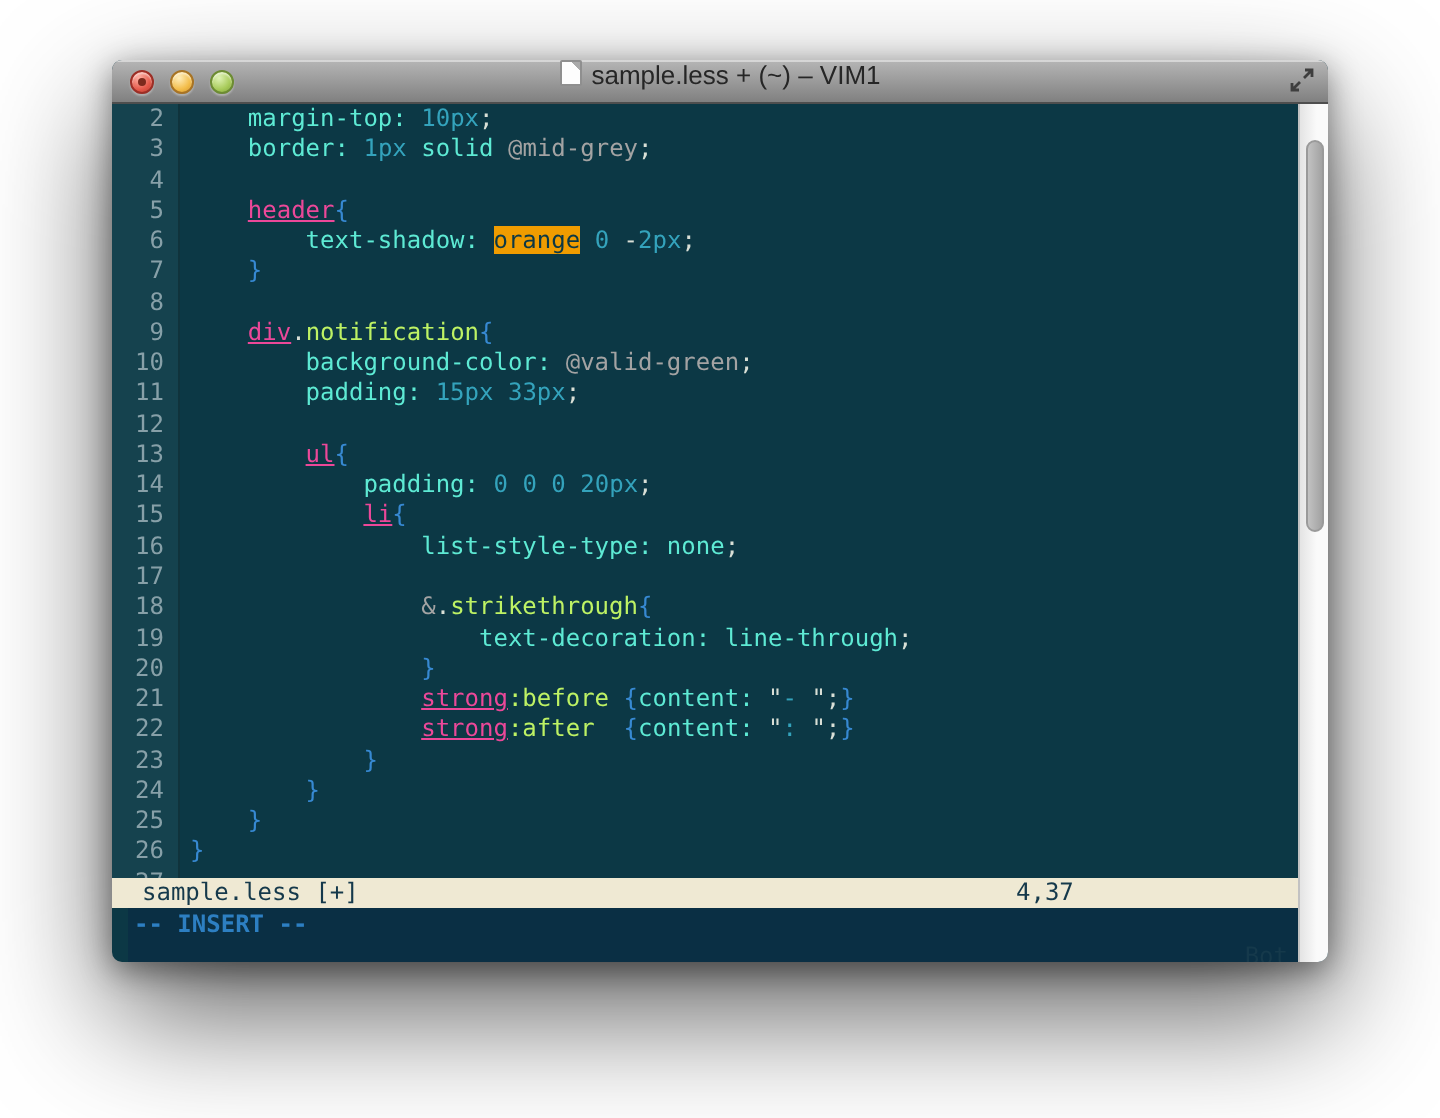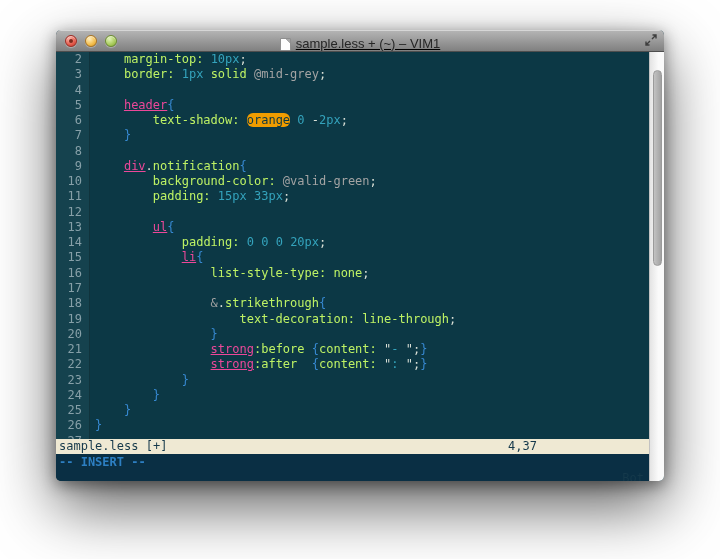--- a/index.html
+++ b/index.html
@@ -26,57 +26,57 @@
            align-items:center; justify-content:center;
            box-shadow:inset 0 1px 1px rgba(255,255,255,0.6), 0 1px 1px rgba(255,255,255,0.35); }
   .light.red    { background:radial-gradient(circle at 35% 30%, #ffb3a7, #e4594a 60%, #bb3a2d);
                   border:1px solid #9c2f26; }
   .light.yellow { background:radial-gradient(circle at 35% 30%, #ffeebc, #f3bd4a 60%, #d1952c);
                   border:1px solid #a87425; }
   .light.green  { background:radial-gradient(circle at 35% 30%, #e0f3b6, #a8cb5a 60%, #7fa43a);
                   border:1px solid #6d8c33; }
   .light .dot { width:4px; height:4px; border-radius:50%; background:#7c2a1d; }
   .title-wrap { position:absolute; left:0; right:0; top:0; bottom:0;
-                display:flex; align-items:flex-end; justify-content:center; gap:5px;
-                pointer-events:none;text-decoration:underline; }
+                display:flex; align-items:flex-start; justify-content:center; gap:5px;
+                pointer-events:none; }
   .docicon { width:11px; height:13px; background:#fdfdfd; border:1px solid #8f8f8f;
              border-radius:1px;
              background:linear-gradient(225deg, #a9a9a9 0 3px, #fdfdfd 3px); }
   .title { font-size:13px; color:#262626; }
   .fsicon { position:absolute; right:6px; top:3px; width:14px; height:14px; }
 
   
   .content { display:flex; height:429px; }
   .left { width:593px; display:flex; flex-direction:column; }
 
   .code { height:397px; font:12px/15.27px "DejaVu Sans Mono", monospace;
           white-space:pre; overflow:hidden; background:#0c3845; }
   .row { display:flex; height:15.27px; }
   .lnum { width:34px; flex:0 0 34px; background:#15424e; color:#87a0a8;
           text-align:right; padding-right:7px;
           border-right:1px solid rgba(0,0,0,0.22); }
   .ltext { padding-left:5px; color:#d9dfd6; }
 
   .tok-plain { color:#d9dfd6; }
-  .tok-prop  { color:#bef264; }
+  .tok-prop  { color:#5eead4; }
   .tok-val   { color:#34a3bc;margin-top:20px; }
   .tok-tag   { color:#ec4899;text-decoration:underline; }
   .tok-cls   { color:#bef264; }
   .tok-var   { color:#a3a3a3; }
   .tok-brace { color:#3789d2; }
-  .tok-hl    { background:#f09c00; color:#0c3845;border-radius:6px; }
+  .tok-hl    { background:#f09c00; color:#0c3845; }
 
   .statusline { height:15px; background:#efe9d3; color:#15394b;
                 font:12px/15px "DejaVu Sans Mono", monospace;
-                position:relative; padding-left:3px; }
+                position:relative; padding-left:15px; }
   .statusline .pos { position:absolute; left:452px; }
   .statusline .scrollpos { position:absolute; right:5px;margin-top:32px; }
 
   .cmdline { height:28px; background:#0a2f44; padding:1px 0 0 3px;
-             font:bold 12px/15px "DejaVu Sans Mono", monospace; color:#2d7fc2; }
+             font:bold 12px/15px "DejaVu Sans Mono", monospace; color:#2d7fc2;margin-left:8px; }
 
   
   .scrollbar { width:15px; background:linear-gradient(to right, #e4e4e4, #fafafa 60%);
                border-left:1px solid #c2c2c2; position:relative; }
   .thumb { position:absolute; left:3px; top:18px; width:9px; height:196px;
            border-radius:5px;
            background:linear-gradient(to right, #c2c2c2, #a2a2a2);
            border:1px solid #9a9a9a; }
 </style>
 </head>

